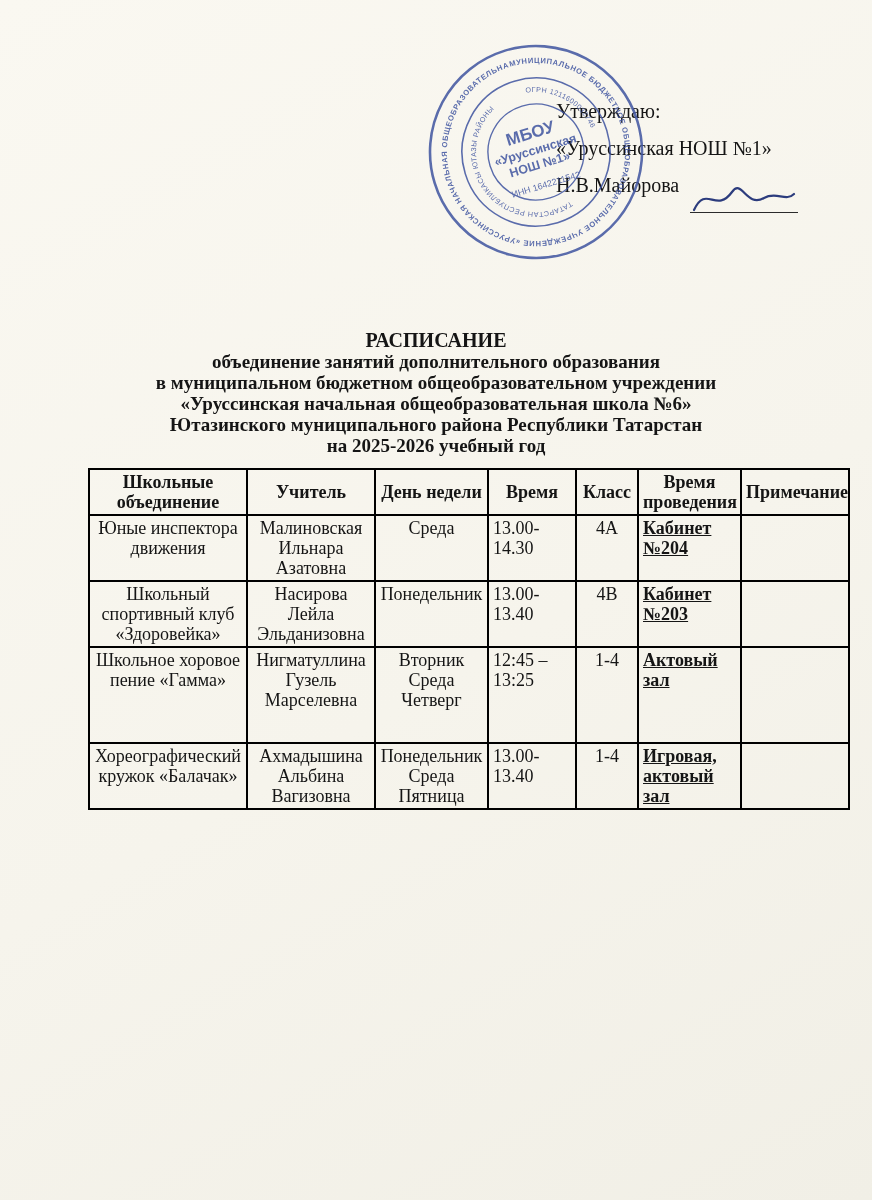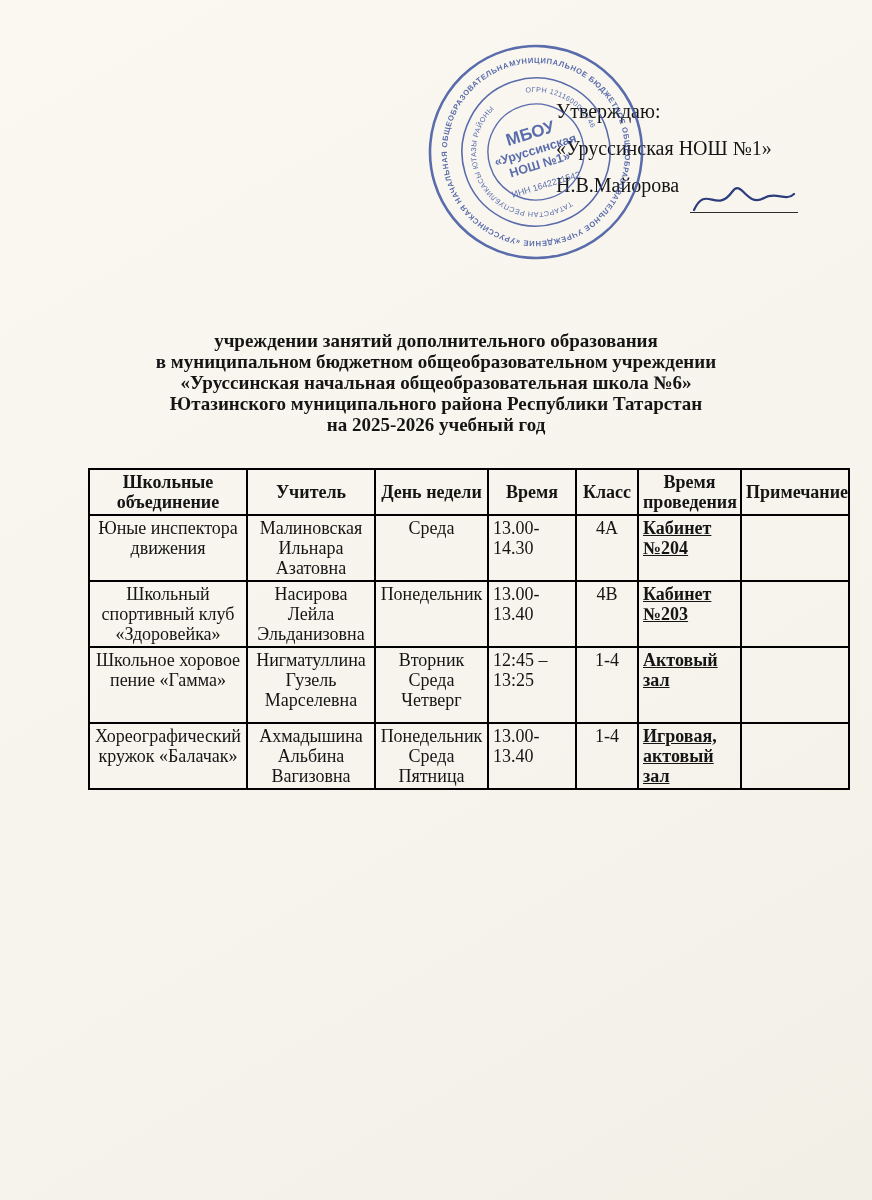--- a/index.html
+++ b/index.html
@@ -67,21 +67,21 @@
   .schedule th{
     font-size:18px;font-weight:bold;vertical-align:middle;line-height:20px;
   }
   .schedule td.place{font-weight:bold;text-decoration:underline;text-align:left;}
   .schedule td.time{text-align:left;}
   .schedule td.vmid{vertical-align:middle;}
   tr.hrow{height:46px;}
   tr.r1{height:88px;}
   tr.r2{height:58px;}
   tr.r3{height:58px;}
-  tr.r4{height:76px;}
+  tr.r4{height:96px;}
   tr.r5{height:66px;}
 </style>
 </head>
 <body>
 
 <div class="page">
 
   <div class="approval">
     <div>Утверждаю:</div>
     <div>«Уруссинская НОШ №1»</div>
@@ -109,21 +109,22 @@
     <text class="ring-text2">
       <textPath href="#ringInnerPath" startOffset="45%">ТАТАРСТАН РЕСПУБЛИКАСЫ ЮТАЗЫ РАЙОНЫ</textPath>
     </text>
     <text class="c1" x="118" y="104" text-anchor="middle">МБОУ</text>
     <text class="c2" x="118" y="120" text-anchor="middle">«Уруссинская</text>
     <text class="c2" x="118" y="135" text-anchor="middle">НОШ №1»</text>
     <text class="c3" x="118" y="155" text-anchor="middle">ИНН 1642211542</text>
   </svg>
 
   <div class="title">
-    <div>учреждении занятий дополнительного образования</div>
+    <div class="t-main">РАСПИСАНИЕ</div>
+    <div>объединение занятий дополнительного образования</div>
     <div>в муниципальном бюджетном общеобразовательном учреждении</div>
     <div>«Уруссинская начальная общеобразовательная школа  №6»</div>
     <div>Ютазинского муниципального района Республики Татарстан</div>
     <div>на  2025-2026 учебный год</div>
   </div>
 
   <table class="schedule">
     <colgroup>
       <col style="width:158px">
         <col style="width:128px">

